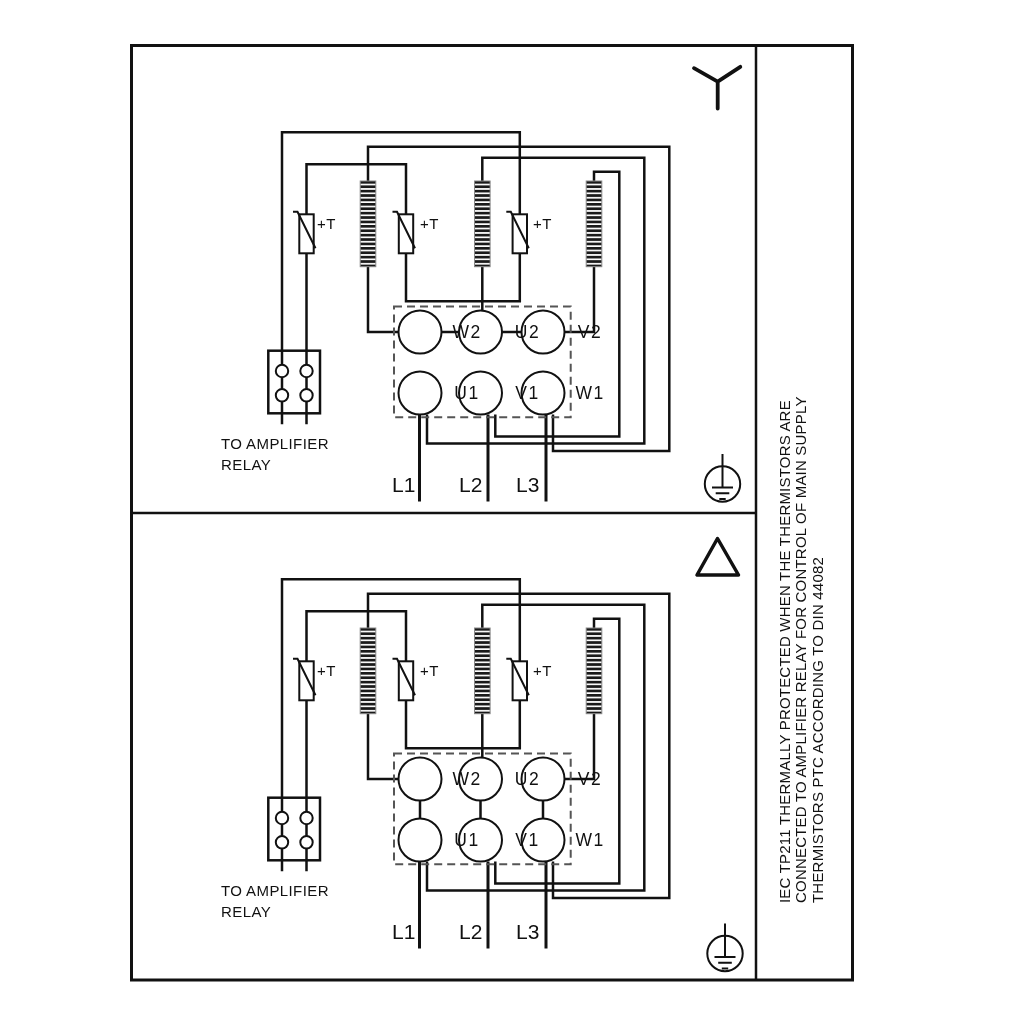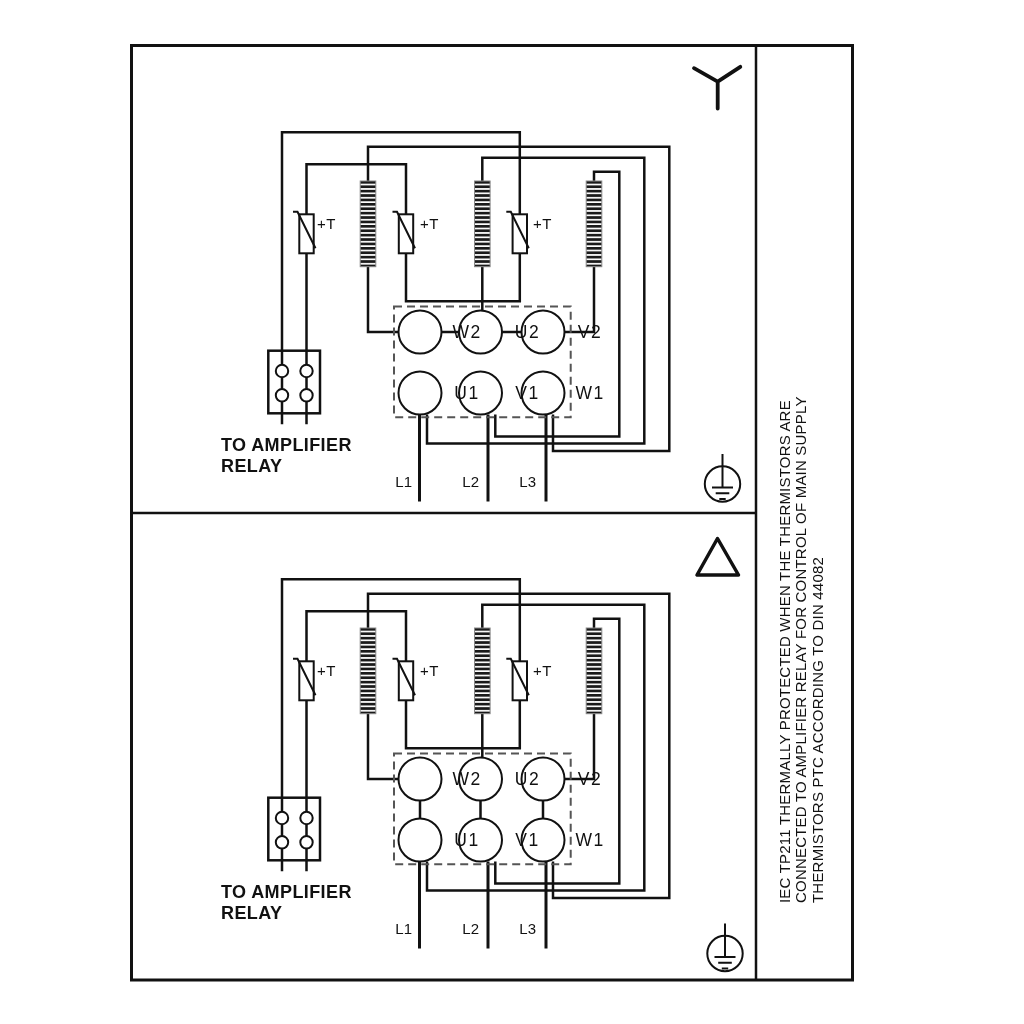--- a/index.html
+++ b/index.html
@@ -2,22 +2,22 @@
 <html><head>
 <meta charset="utf-8">
 <style>
   html,body{margin:0;padding:0;background:#fff;}
   #screen{position:relative;width:1024px;height:1024px;background:#fff;overflow:hidden;
           font-family:"Liberation Sans", sans-serif;color:#111;}
   svg{position:absolute;left:0;top:0;}
   .ovl{position:absolute;color:#111;}
   .term{width:44px;text-align:center;font-size:17.5px;letter-spacing:1.5px;font-weight:400;padding-left:47px;}
   .plusT{font-size:15px;letter-spacing:0.5px;}
-  .relaytxt{font-size:18px;letter-spacing:0.4px;font-weight:bold;}
-  .supply{width:20px;text-align:right;font-size:15px;font-weight:500;}
+  .relaytxt{font-size:15px;letter-spacing:0.4px;}
+  .supply{width:20px;text-align:right;font-size:21px;font-weight:500;}
   #note-block{position:absolute;left:777px;top:903px;width:520px;
               transform-origin:0 0;transform:rotate(-90deg);}
   #note-block div{font-size:15px;line-height:16.4px;letter-spacing:0.2px;white-space:nowrap;color:#111;}
 </style>
 </head>
 <body>
 
 <div id="screen">
 
   <svg width="1024" height="1024" viewBox="0 0 1024 1024">

